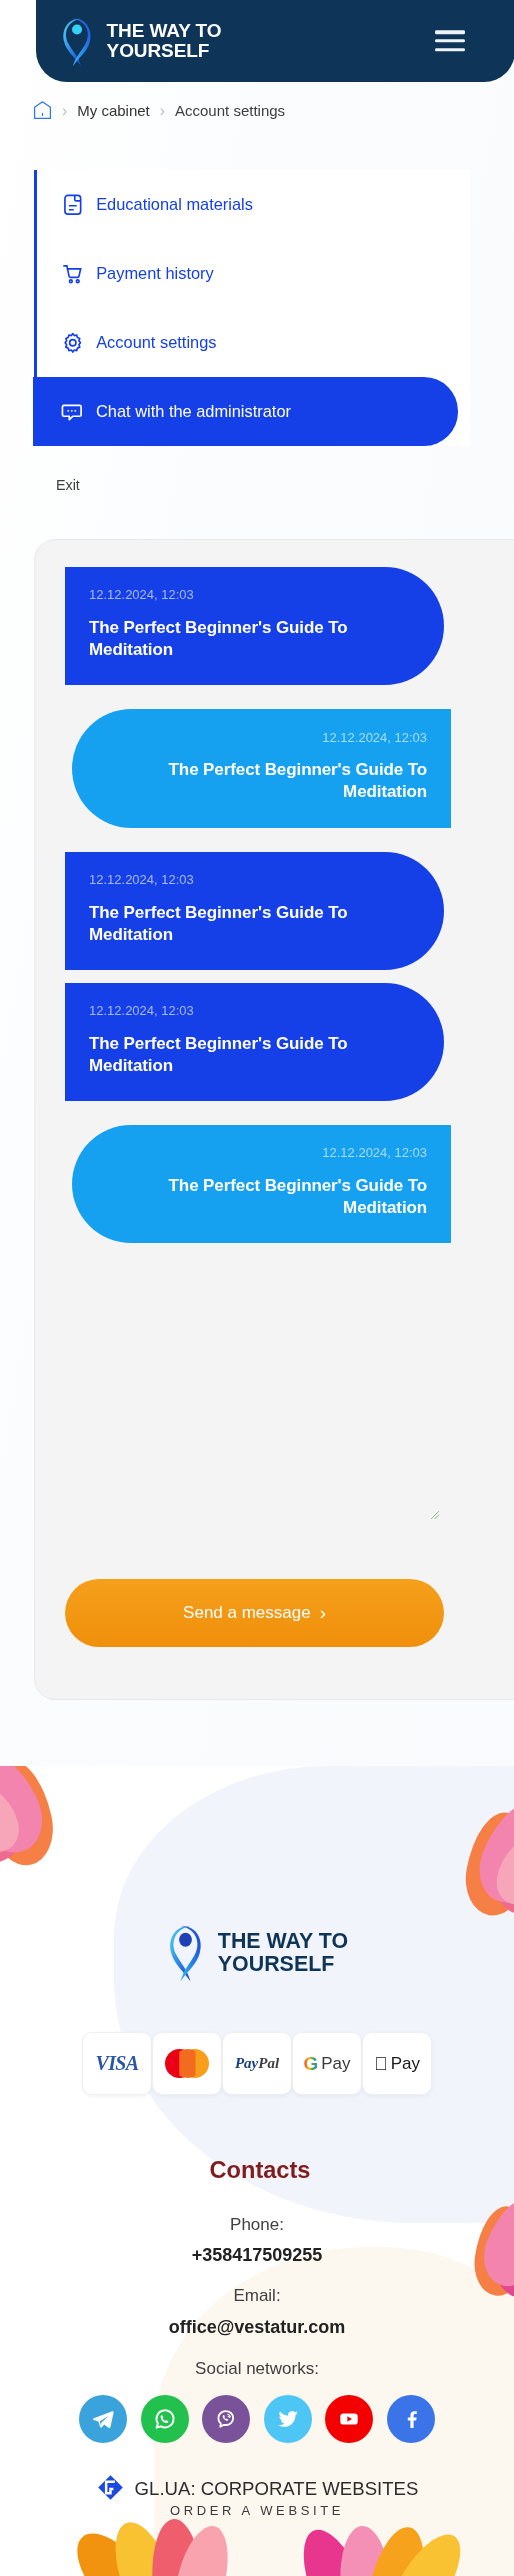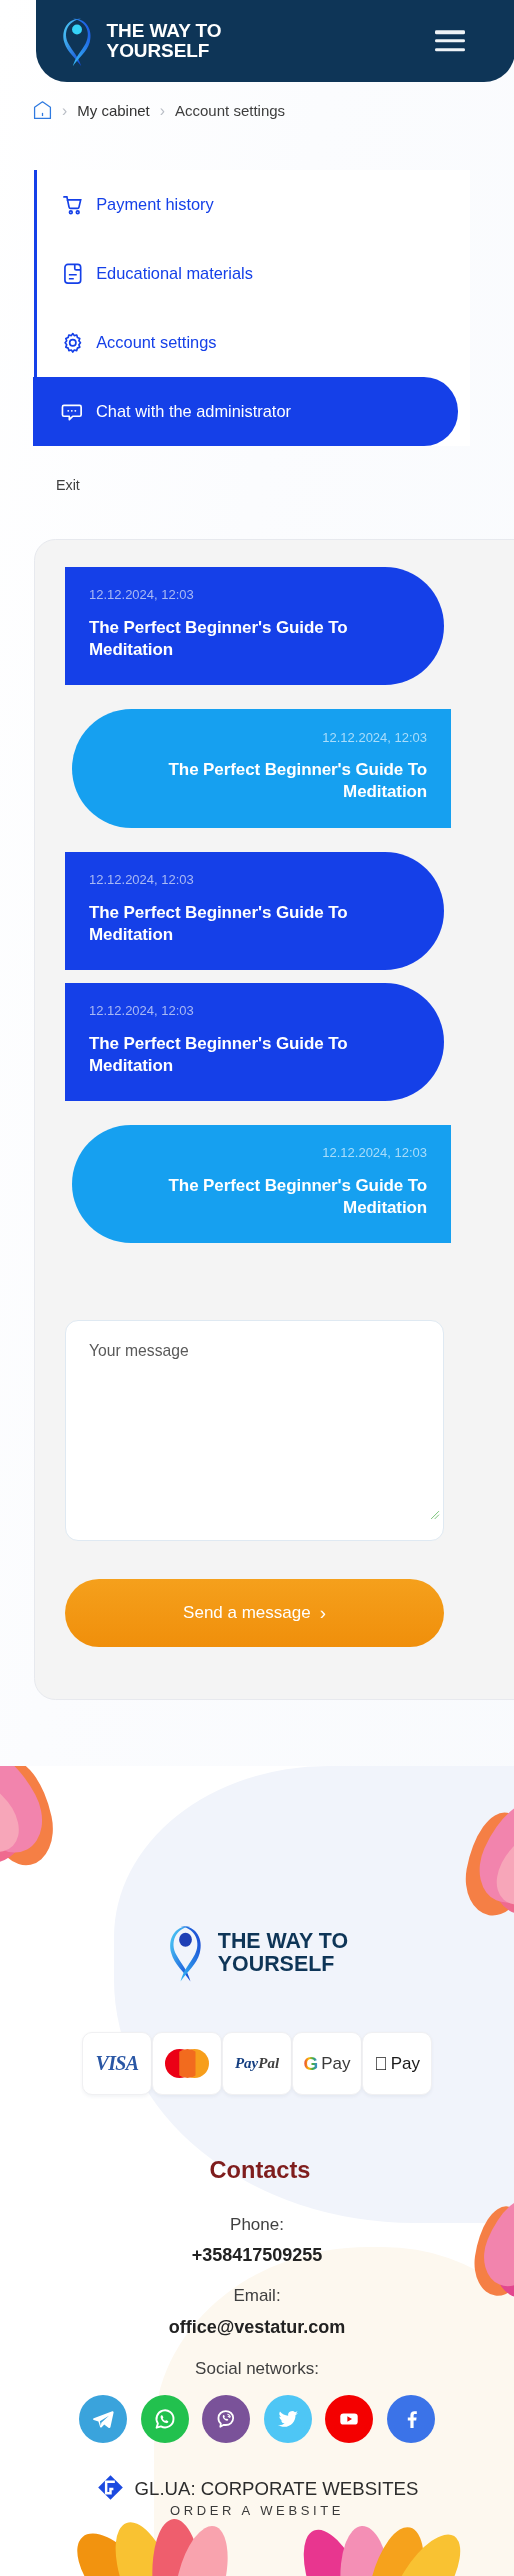--- a/index.html
+++ b/index.html
@@ -276,37 +276,37 @@
   <span class="bc-sep">›</span>
   <span class="bc-current">Account settings</span>
 </div>
 
 <div class="nav">
   <div class="nav-inner">
 
     <div class="nav-item">
       <span>
         <svg class="ico" viewBox="0 0 24 24" fill="none" stroke="#1540e8" stroke-width="1.7">
+          <rect x="4" y="2.5" width="16" height="19" rx="3"></rect>
+          <path d="M14 2.5 v4 a1.5 1.5 0 0 0 1.5 1.5 H20"></path>
+          <path d="M8 13 h8 M8 17 h5"></path>
+        </svg>
+      </span>
+      <span>Educational materials</span>
+    </div>
+
+    <div class="nav-item">
+      <span>
+        <svg class="ico" viewBox="0 0 24 24" fill="none" stroke="#1540e8" stroke-width="1.7">
           <path d="M3 4 h3 l2.2 10.4 a1.5 1.5 0 0 0 1.5 1.2 h7.1 a1.5 1.5 0 0 0 1.5 -1.2 L20 7 H6.4" stroke-linecap="round"></path>
           <circle cx="10" cy="19.5" r="1.4"></circle>
           <circle cx="17" cy="19.5" r="1.4"></circle>
         </svg>
       </span>
       <span>Payment history</span>
-    </div>
-
-    <div class="nav-item">
-      <span>
-        <svg class="ico" viewBox="0 0 24 24" fill="none" stroke="#1540e8" stroke-width="1.7">
-          <rect x="4" y="2.5" width="16" height="19" rx="3"></rect>
-          <path d="M14 2.5 v4 a1.5 1.5 0 0 0 1.5 1.5 H20"></path>
-          <path d="M8 13 h8 M8 17 h5"></path>
-        </svg>
-      </span>
-      <span>Educational materials</span>
     </div>
 
     <div class="nav-item">
       <span>
         <svg class="ico" viewBox="0 0 24 24" fill="none" stroke="#1540e8" stroke-width="1.7">
           <path d="M12 2.6 l1.5 2.1 2.5 -.6 .7 2.5 2.4 1 -.9 2.4 1.6 2 -1.6 2 .9 2.4 -2.4 1 -.7 2.5 -2.5 -.6 -1.5 2.1 -1.5 -2.1 -2.5 .6 -.7 -2.5 -2.4 -1 .9 -2.4 -1.6 -2 1.6 -2 -.9 -2.4 2.4 -1 .7 -2.5 2.5 .6 Z" stroke-linejoin="round"></path>
           <circle cx="12" cy="12" r="3.2"></circle>
         </svg>
       </span>
       <span>Account settings</span>
@@ -352,21 +352,20 @@
       <div class="body">The Perfect Beginner's Guide To Meditation</div>
     </div>
 
     <div class="bubble user gap-top">
       <div class="time">12.12.2024, 12:03</div>
       <div class="body">The Perfect Beginner's Guide To Meditation</div>
     </div>
 
   </div>
 
-  <textarea class="msg-input" placeholder="Your message" style=""></textarea>
 
   <svg class="resize-grip" viewBox="0 0 16 16">
     <path d="M3 14 L14 3 M8 14 L14 8" stroke="#7ac57a" stroke-width="1.4" fill="none"></path>
   </svg>
 
   <button class="send-btn">
     <span>Send a message</span>
     <span class="chev">›</span>
   </button>
 </div>

